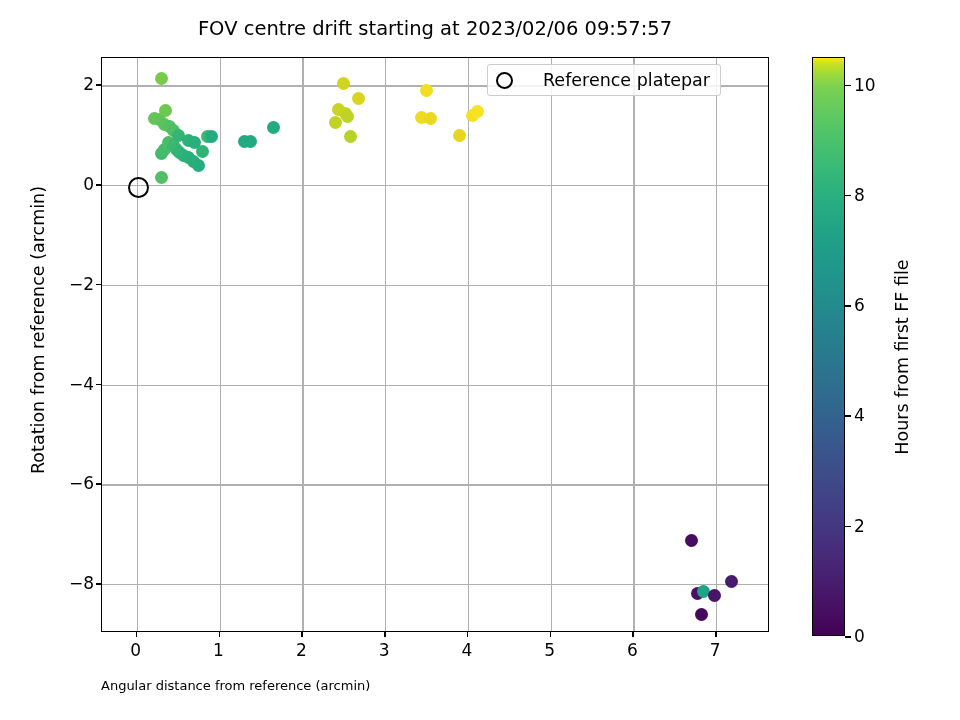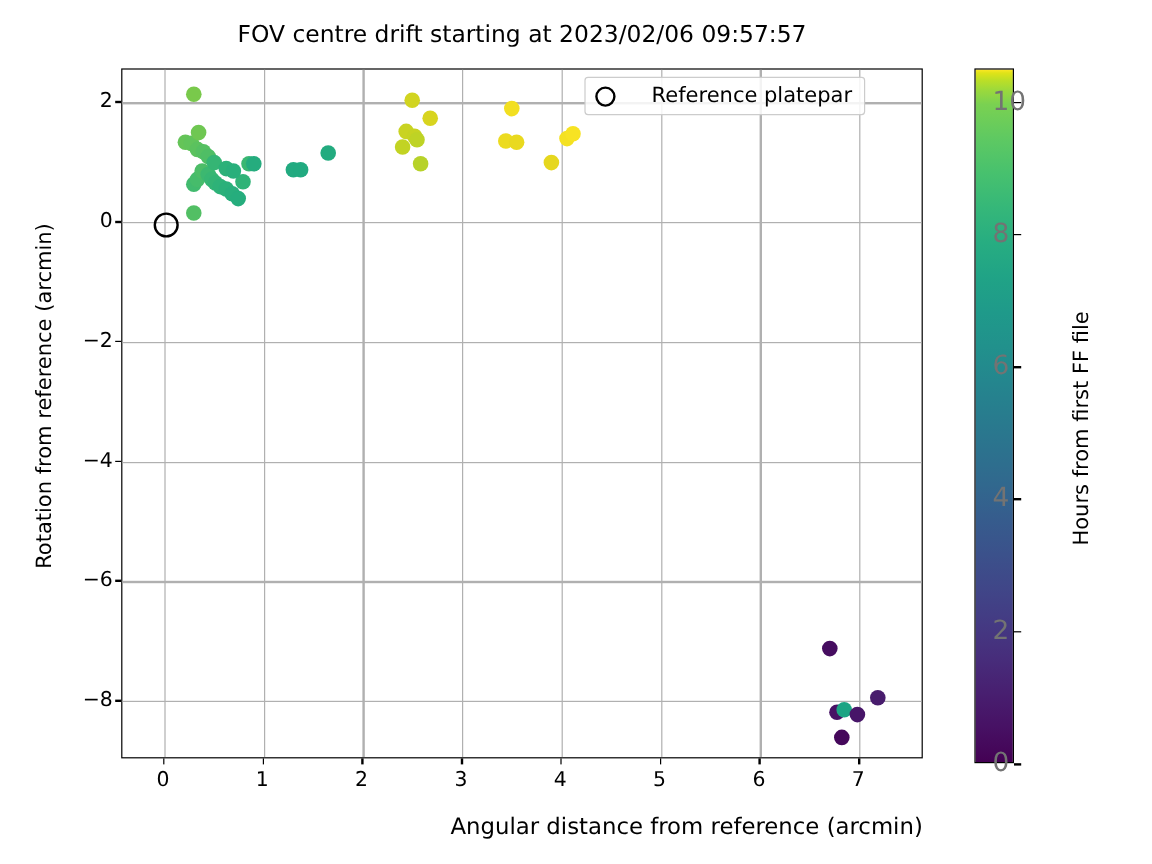--- a/index.html
+++ b/index.html
@@ -34,22 +34,22 @@
 
   
   .xtick{position:absolute;top:632px;width:1.5px;height:5px;background:#000;}
   .xlab{position:absolute;top:640px;transform:translateX(-50%);
         font-size:17px;color:#000;}
   .ytick{position:absolute;left:96px;width:5px;height:1.5px;background:#000;}
   .ylab{position:absolute;right:866px;transform:translateY(-50%);
         font-size:17px;color:#000;text-align:right;}
 
   #xaxis-label{
-    position:absolute;left:101px;top:678px;width:668px;text-align:right;
-    font-size:19px;color:#000;
+    position:absolute;left:101px;top:678px;width:668px;text-align:left;
+    font-size:13px;color:#000;
   }
   #yaxis-label{
     position:absolute;left:-250px;top:320px;width:575px;text-align:center;
     font-size:17.5px;color:#000;
     transform:rotate(-90deg);transform-origin:center center;
   }
 
   
   #legend{
     position:absolute;left:487px;top:64px;
@@ -65,22 +65,22 @@
     position:absolute;left:812px;top:57px;width:33px;height:579px;
     border:1.5px solid #000;box-sizing:border-box;
     background:linear-gradient(to top,
       #440154 0%,  #471164 5%,  #481f70 10%, #472d7b 15%, #443a83 20%,
       #404688 25%, #3b518b 30%, #365c8d 35%, #31688e 40%, #2c728e 45%,
       #287c8e 50%, #24868e 55%, #21918c 60%, #1f9a8a 65%, #20a386 70%,
       #27ad81 75%, #35b779 80%, #47c16e 85%, #5ec962 90%, #7ad151 95%,
       #9bd93c 97%, #bddf26 98.5%, #dfe318 99.5%, #fde725 100%);
   }
   .ctick{position:absolute;left:845px;width:6px;height:1.5px;background:#000;}
-  .clab{position:absolute;left:827px;transform:translateY(-50%);
-        font-size:22px;color:#737373;}
+  .clab{position:absolute;left:854px;transform:translateY(-50%);
+        font-size:17px;color:#000000;}
   #cbar-label{
     position:absolute;left:612px;top:347px;width:579px;text-align:center;
     font-size:17.5px;color:#000;
     transform:rotate(-90deg);transform-origin:center center;
   }
 </style>
 </head>
 <body>
 
 <div id="figure">

